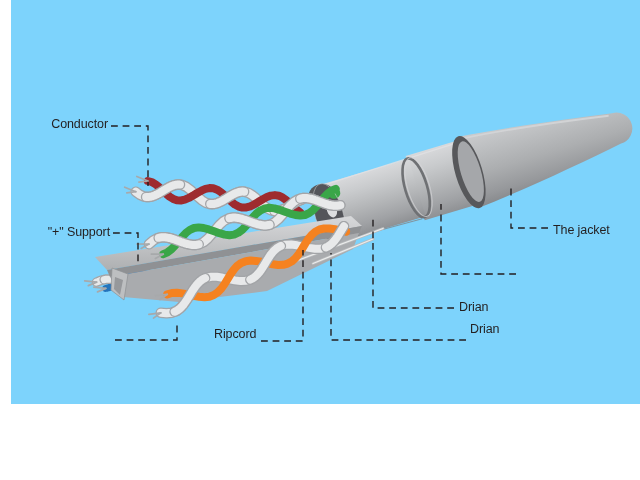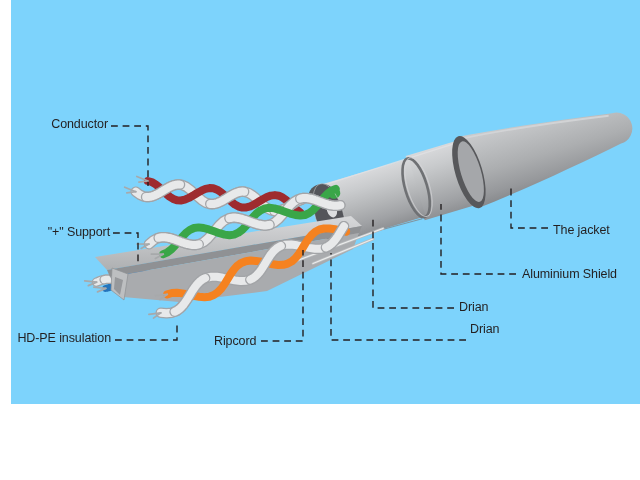--- a/index.html
+++ b/index.html
@@ -146,20 +146,18 @@
     <polyline points="250,341 292,341 292,250"></polyline>
     <polyline points="455,340 320,340 320,253"></polyline>
     <polyline points="443,308 362,308 362,218"></polyline>
     <polyline points="505,274 430,274 430,204"></polyline>
     <polyline points="537,228 500,228 500,187"></polyline>
   </g>
 </svg>
 
 <div class="lbl" style="right:543px;top:118px">Conductor</div>
 <div class="lbl" style="right:541px;top:226px">"+" Support</div>
-<div class="lbl" style="right:540px;top:332px">HD-PE insulation</div>
-<div class="lbl" style="left:203px;top:335px">Ripcord</div>
+<div class="lbl" style="left:203px;top:328px">Ripcord</div>
 <div class="lbl" style="left:459px;top:323px">Drian</div>
 <div class="lbl" style="left:448px;top:301px">Drian</div>
-<div class="lbl" style="left:511px;top:268px">Aluminium Shield</div>
 <div class="lbl" style="left:542px;top:224px">The jacket</div>
 
 </div>
 
 </body></html>

